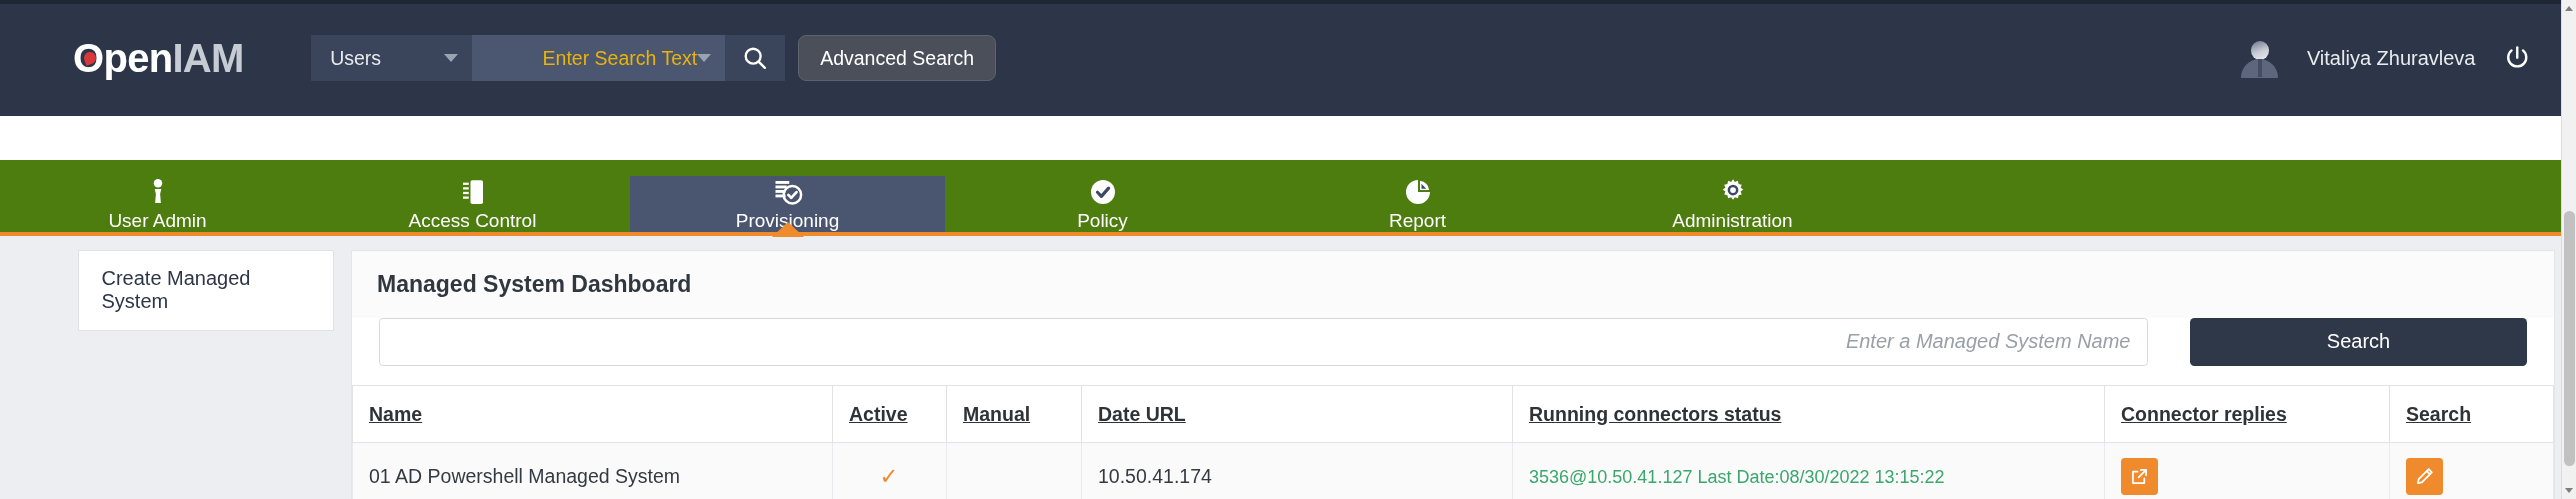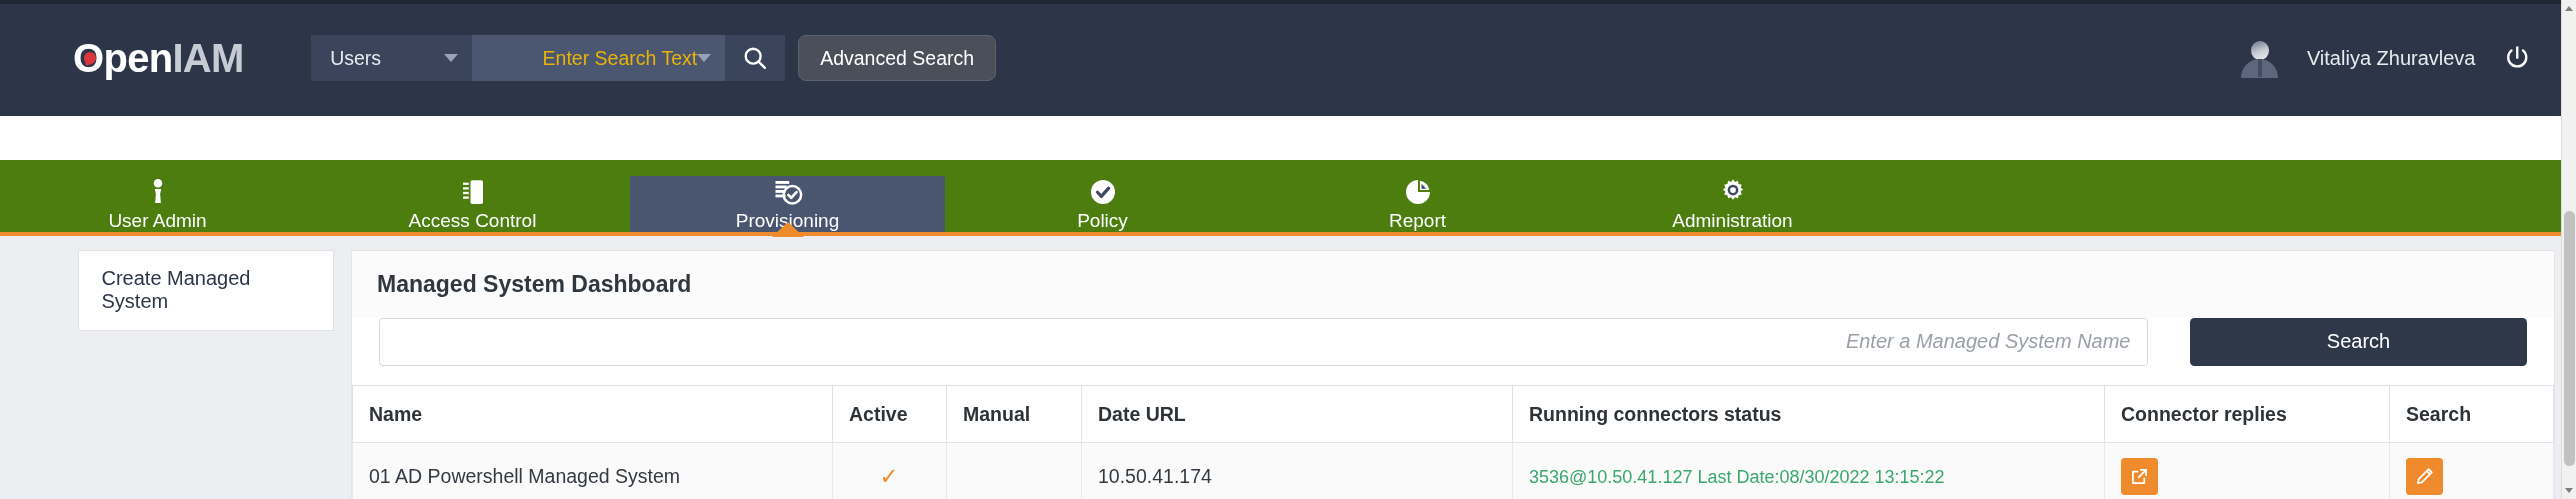--- a/index.html
+++ b/index.html
@@ -225,20 +225,21 @@
     font-size: 19.5px;
   }
   table.ms-table th {
     text-align: left;
     font-weight: bold;
     color: #2e3338;
     padding: 16.5px 16.5px;
     border: 0.7px solid #e0e2e6;
     background: #ffffff;
     white-space: nowrap;
+    text-decoration: underline;
   }
   table.ms-table td {
     padding: 15px 16.5px;
     border: 0.7px solid #e8eaed;
     color: #333a42;
     background: #fafafa;
     vertical-align: middle;
   }
   .col-name     { width: 480px; }
   .col-active   { width: 114px; }

